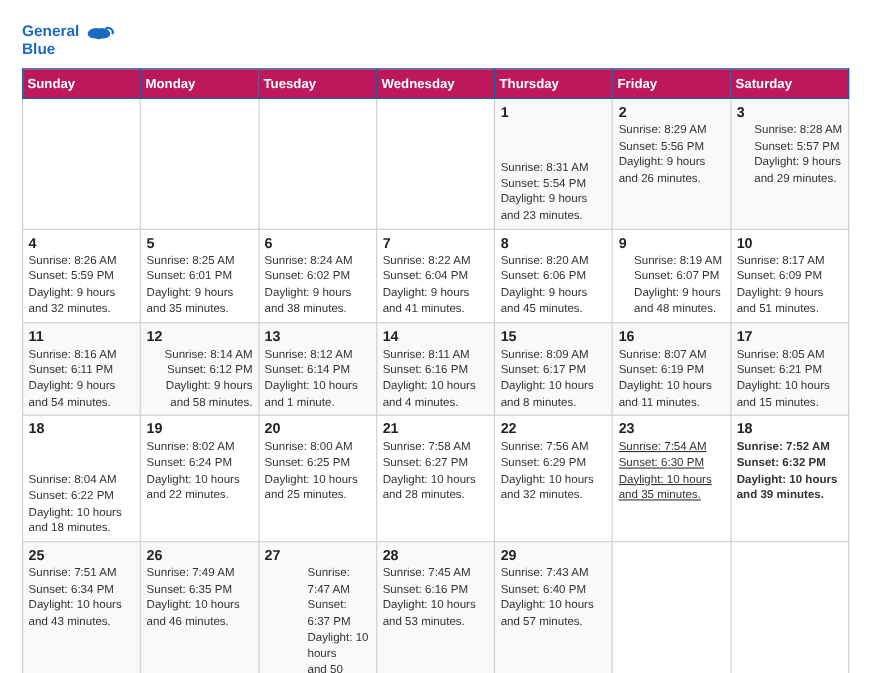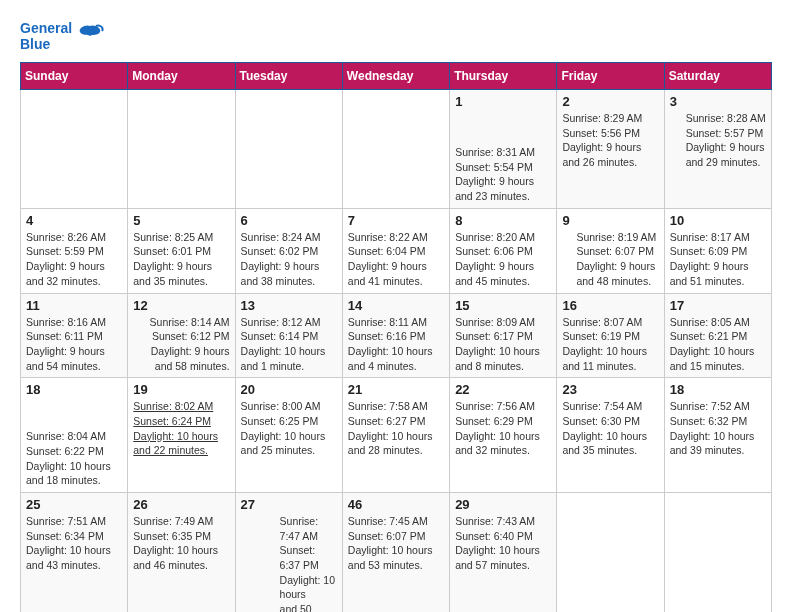--- a/index.html
+++ b/index.html
@@ -246,21 +246,21 @@
       <tr>
         <td>
           <span class="day-number">18</span>
           <div class="day-info" style="white-space: pre-line; margin-top: 32px;">Sunrise: 8:04 AM
 Sunset: 6:22 PM
 Daylight: 10 hours
 and 18 minutes.</div>
         </td>
         <td>
           <span class="day-number">19</span>
-          <div class="day-info" style="white-space: pre-line; text-decoration: underline;">Sunrise: 8:02 AM
+          <div class="day-info" style="white-space: pre-line;">Sunrise: 8:02 AM
 Sunset: 6:24 PM
 Daylight: 10 hours
 and 22 minutes.</div>
         </td>
         <td>
           <span class="day-number">20</span>
           <div class="day-info" style="white-space: pre-line;">Sunrise: 8:00 AM
 Sunset: 6:25 PM
 Daylight: 10 hours
 and 25 minutes.</div>
@@ -274,28 +274,28 @@
         </td>
         <td>
           <span class="day-number">22</span>
           <div class="day-info" style="white-space: pre-line;">Sunrise: 7:56 AM
 Sunset: 6:29 PM
 Daylight: 10 hours
 and 32 minutes.</div>
         </td>
         <td>
           <span class="day-number">23</span>
-          <div class="day-info" style="white-space: pre-line;">Sunrise: 7:54 AM
+          <div class="day-info" style="white-space: pre-line; text-decoration: underline;">Sunrise: 7:54 AM
 Sunset: 6:30 PM
 Daylight: 10 hours
 and 35 minutes.</div>
         </td>
         <td>
           <span class="day-number">18</span>
-          <div class="day-info" style="white-space: pre-line;">Sunrise: 7:52 AM
+          <div class="day-info" style="white-space: pre-line; font-weight: bold;">Sunrise: 7:52 AM
 Sunset: 6:32 PM
 Daylight: 10 hours
 and 39 minutes.</div>
         </td>
       </tr>
       <tr>
         <td>
           <span class="day-number">25</span>
           <div class="day-info" style="white-space: pre-line;">Sunrise: 7:51 AM
 Sunset: 6:34 PM
@@ -310,23 +310,23 @@
 and 46 minutes.</div>
         </td>
         <td>
           <span class="day-number">27</span>
           <div class="day-info" style="white-space: pre-line; margin-left: 39px;">Sunrise: 7:47 AM
 Sunset: 6:37 PM
 Daylight: 10 hours
 and 50 minutes.</div>
         </td>
         <td>
-          <span class="day-number">46</span>
+          <span class="day-number">28</span>
           <div class="day-info" style="white-space: pre-line;">Sunrise: 7:45 AM
-Sunset: 6:07 PM
+Sunset: 6:16 PM
 Daylight: 10 hours
 and 53 minutes.</div>
         </td>
         <td>
           <span class="day-number">29</span>
           <div class="day-info" style="white-space: pre-line;">Sunrise: 7:43 AM
 Sunset: 6:40 PM
 Daylight: 10 hours
 and 57 minutes.</div>
         </td>

